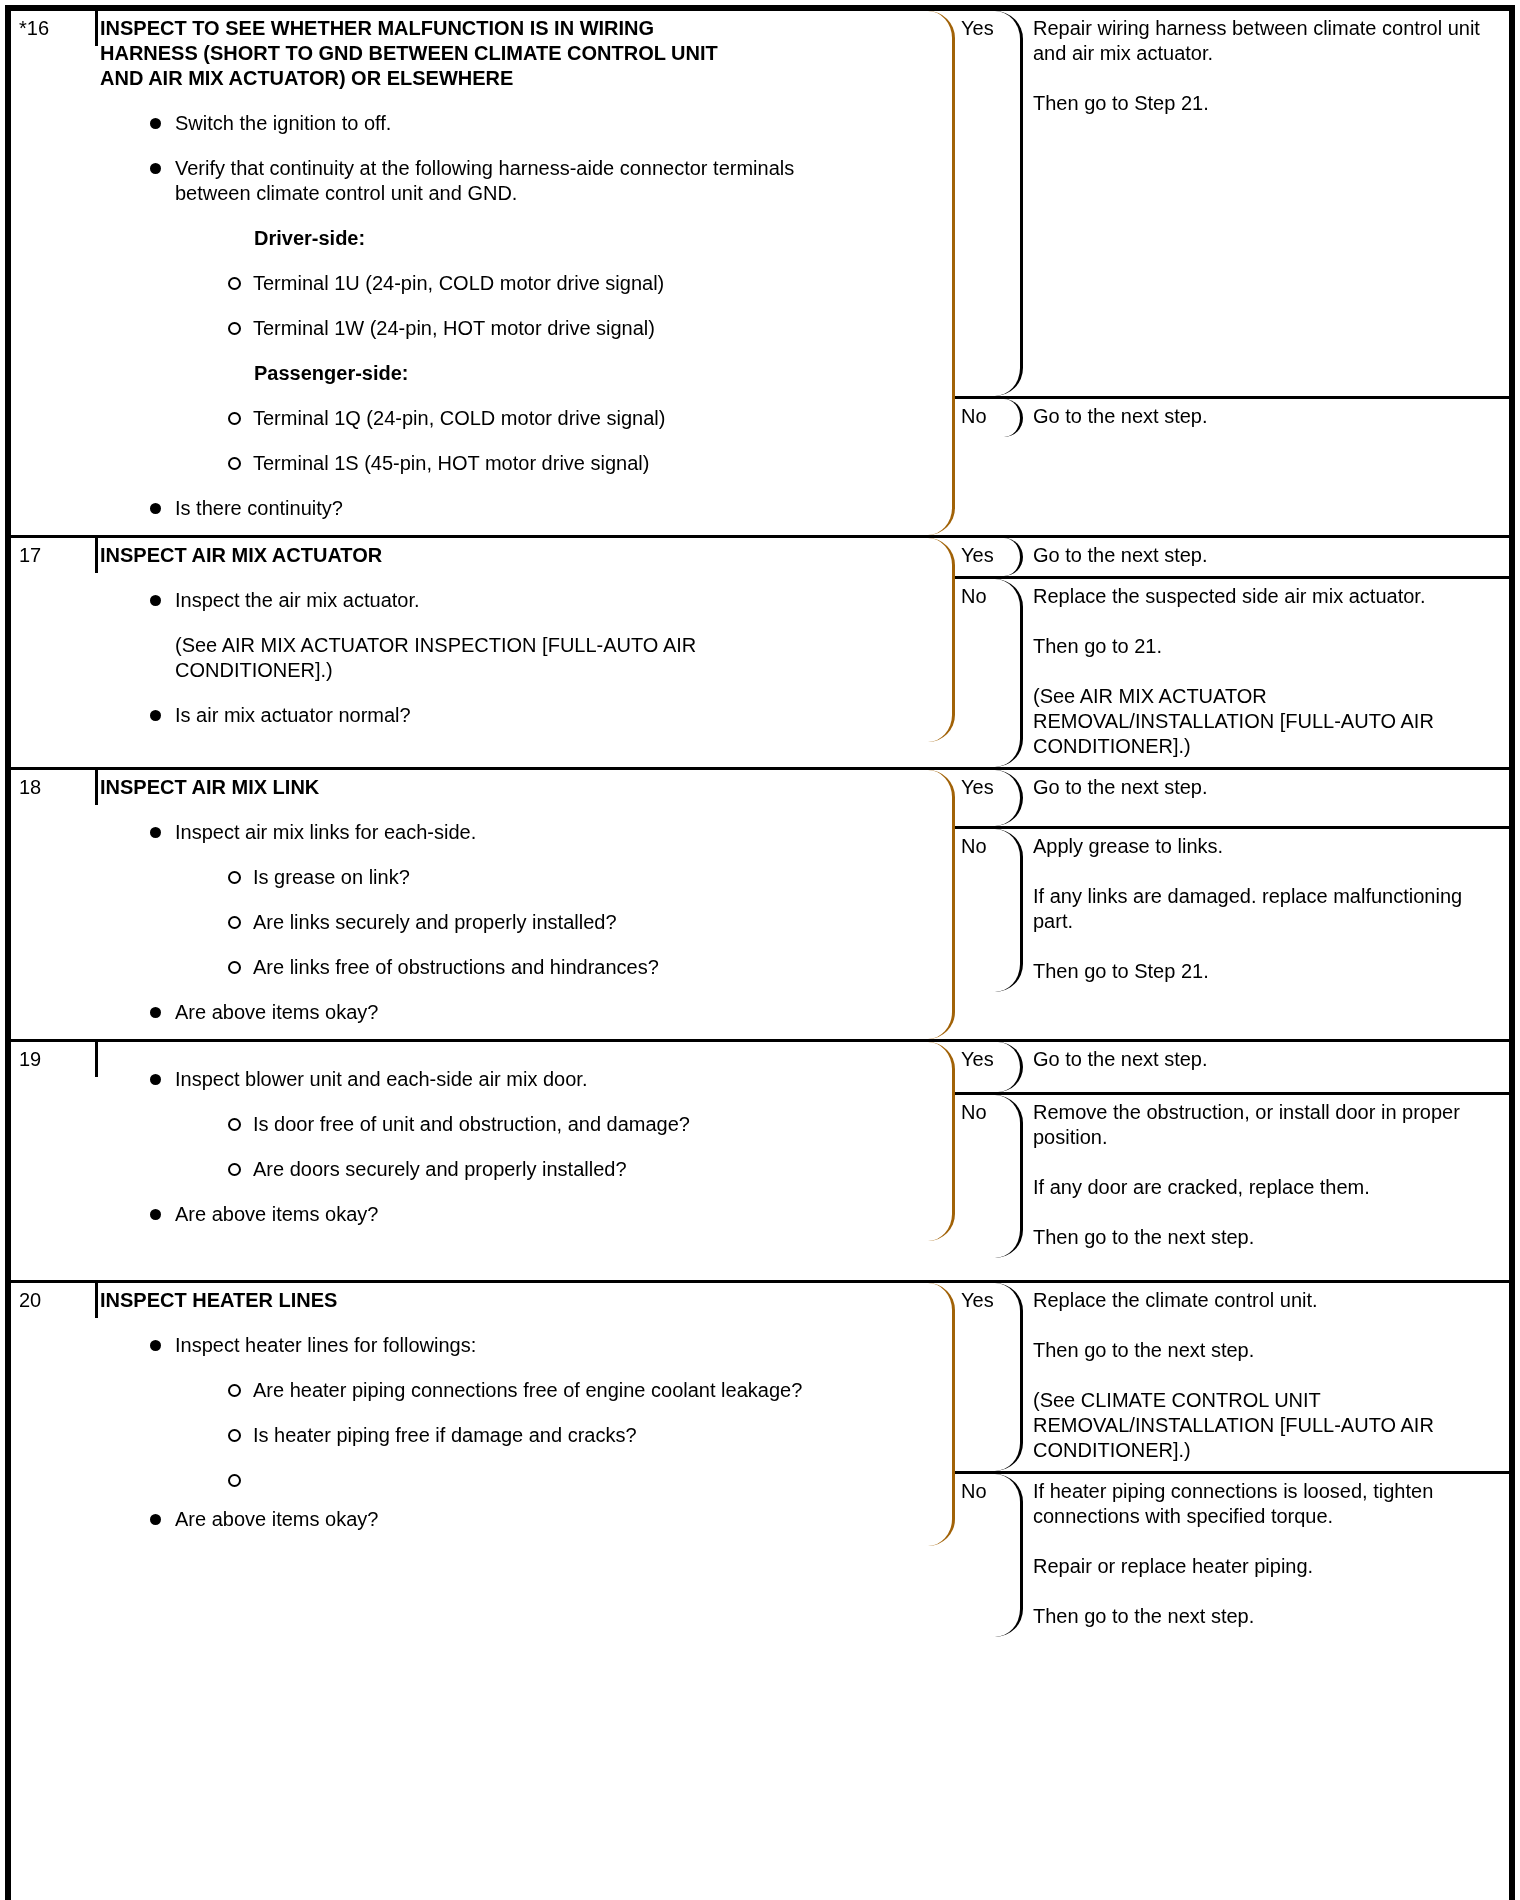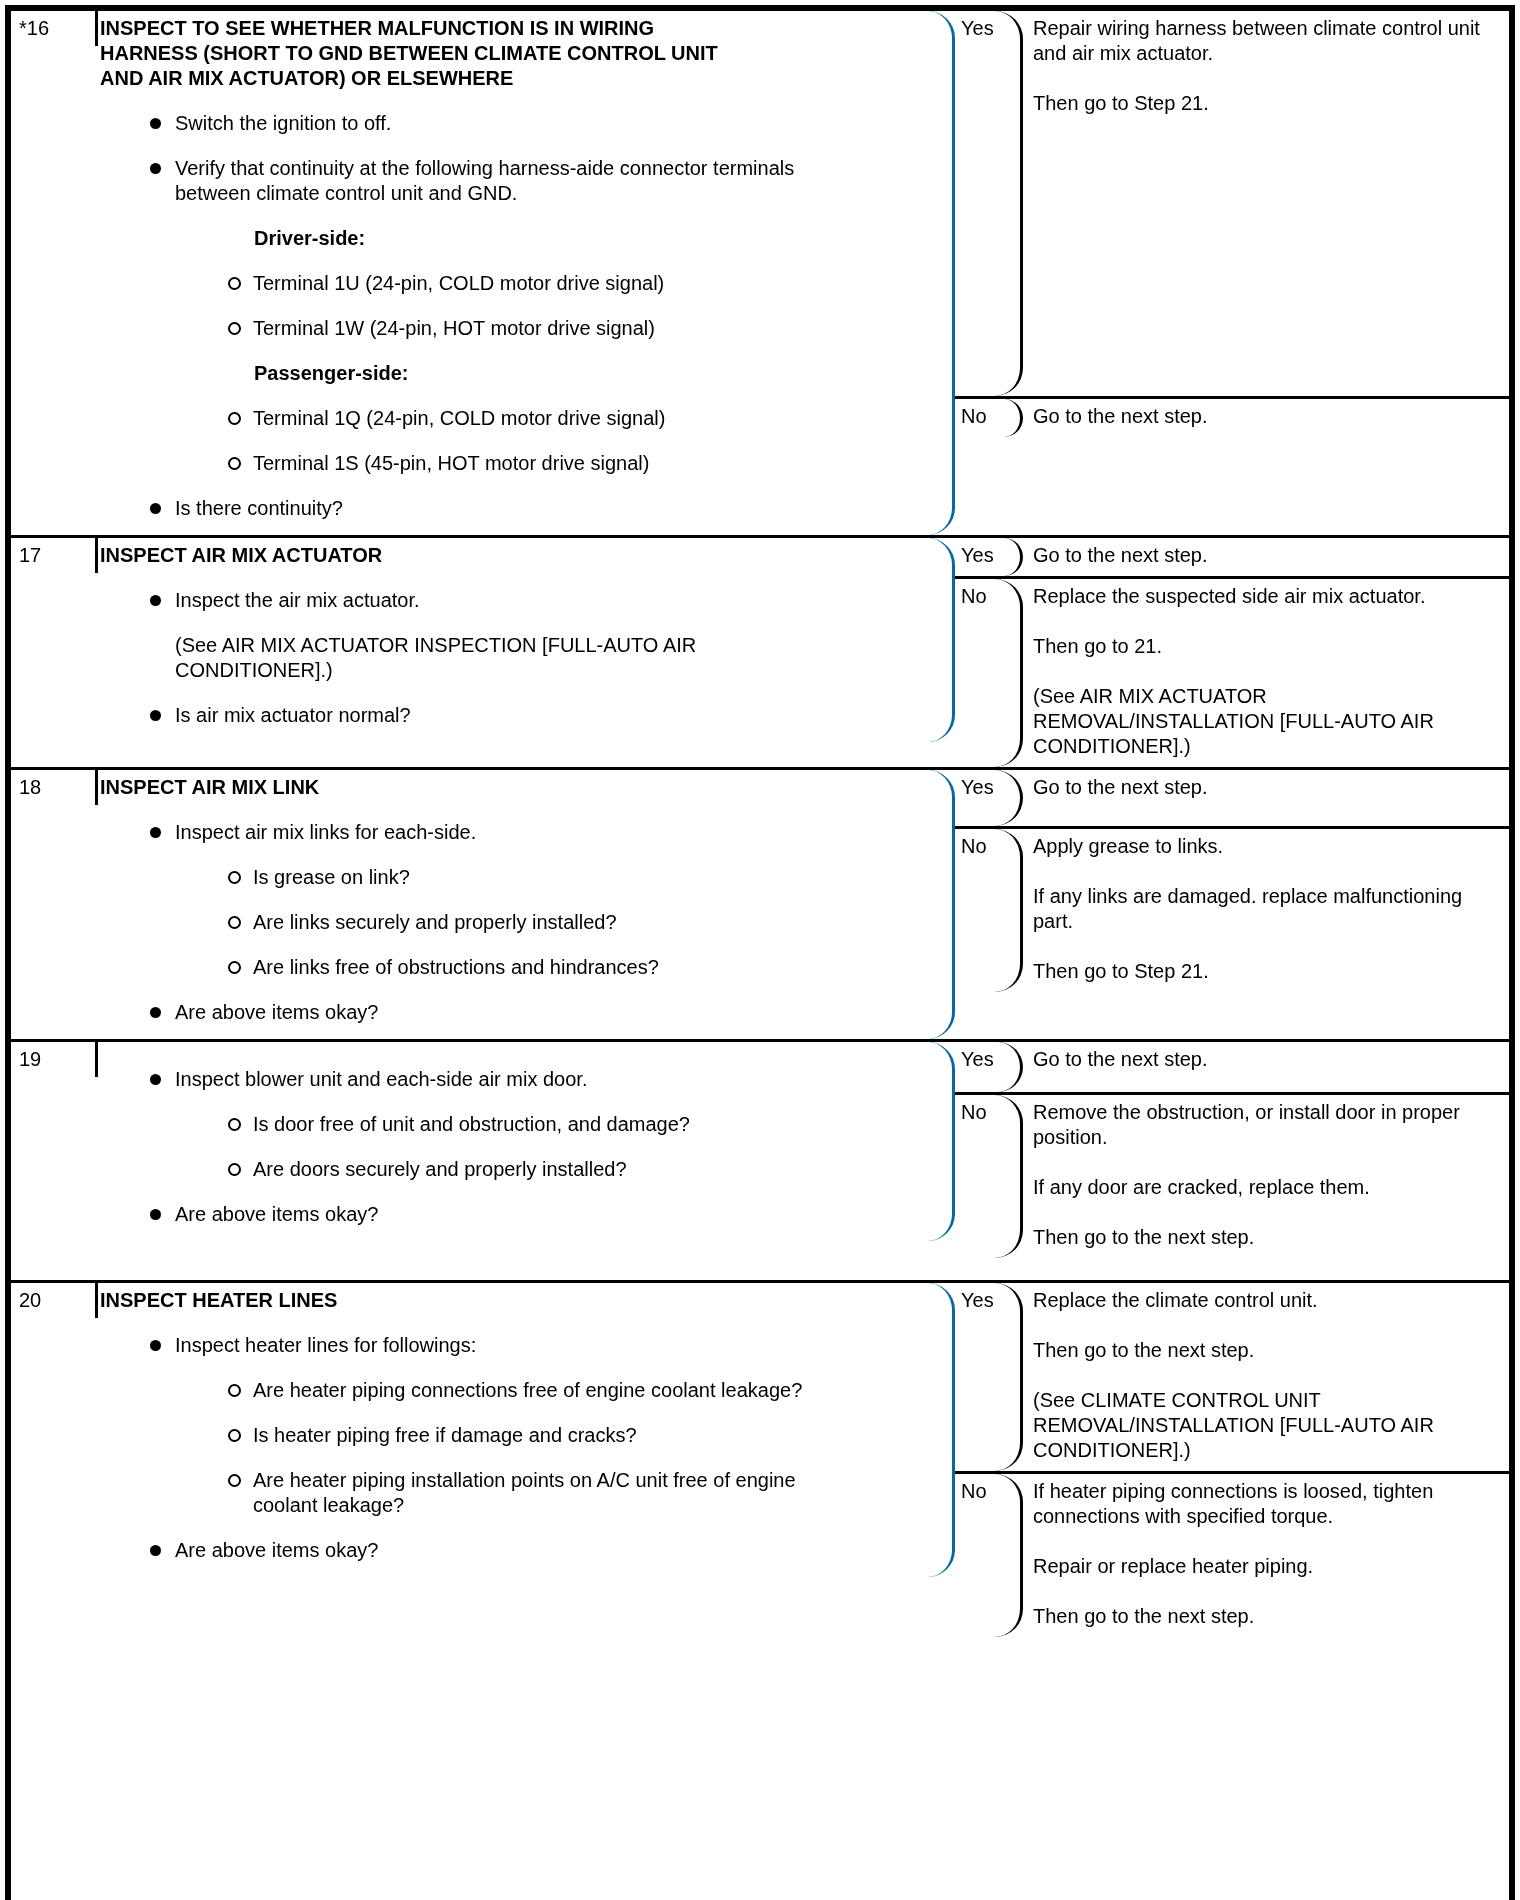--- a/index.html
+++ b/index.html
@@ -17,21 +17,21 @@
   .r2 { min-height: 263px; }
   .r3 { min-height: 238px; }
   .r4 { min-height: 653px; }
   .step {
     flex: 0 0 70px; width: 70px;
     border-right: 3px solid #000;
     padding: 5px 6px 5px 8px;
   }
   .action {
     flex: 0 0 812px; width: 812px;
-    border-right: 3px solid #0369a1;
+    border-right: 3px solid #a16207;
     padding: 5px 40px 14px 2px;
     border-radius: 27px;
   }
   .right { flex: 1; display: flex; flex-direction: column; }
   .subrow { display: flex; align-items: stretch; }
   .subrow.yes { border-bottom: 3px solid #000; }
   .subrow.no { flex: 1; }
   .y0 { min-height: 385px; }
   .y1 { min-height: 36px; }
   .y2 { min-height: 56px; }
@@ -247,21 +247,20 @@
       <div class="item l2">
           <span class="circle"></span>
           <span class="txt">Are heater piping connections free of engine coolant leakage?</span>
         </div>
       <div class="item l2">
           <span class="circle"></span>
           <span class="txt">Is heater piping free if damage and cracks?</span>
         </div>
       <div class="item l2">
           <span class="circle"></span>
-          <span class="txt">Are heater piping installation points on A/C unit free of engine coolant leakage?</span>
         </div>
       <div class="item l1">
           <span class="dot"></span>
           <span class="txt">Are above items okay?</span>
         </div>
     </div>
     <div class="right">
       <div class="subrow yes y4">
         <div class="yn">Yes</div>
         <div class="remedy">

